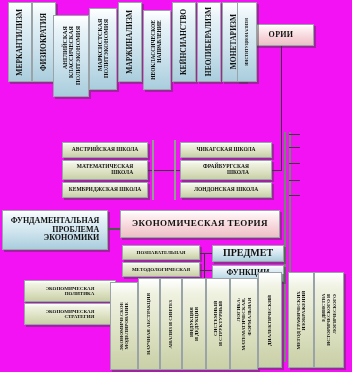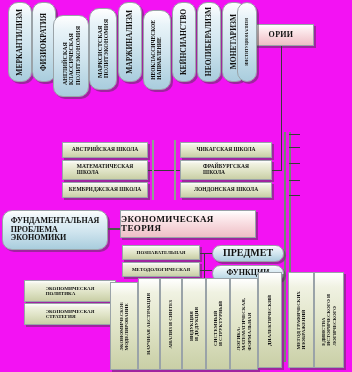--- a/index.html
+++ b/index.html
@@ -11,31 +11,30 @@
     position:relative;
   }
   #stage{position:absolute;left:0;top:0;width:352px;height:372px;}
 
   
   .box{
     position:absolute;
     box-sizing:border-box;
     border:1px solid #9aa3a8;
     display:flex;align-items:center;justify-content:center;
-    text-align:left;
+    text-align:right;
     color:#111;
     font-weight:bold;
     line-height:1.05;
     overflow:hidden;
     box-shadow:2px 2px 0 rgba(60,60,60,.45);
   }
   
   .blue{
     background:linear-gradient(to bottom,#ffffff 0%,#e8f3f8 18%,#cfe4ee 55%,#a9cddd 100%);
-    border-radius:10px;
   }
   
   .pink{
     background:linear-gradient(to bottom,#ffffff 0%,#fdeef0 20%,#f6d5da 60%,#eebfc6 100%);
   }
   
   .olive{
     background:linear-gradient(to bottom,#ffffff 0%,#f0f2e2 15%,#dfe3c6 55%,#c9cfa6 100%);
   }
   
@@ -144,21 +143,21 @@
   <div class="line h" style="left:289px;top:195px;width:11px;"></div>
 
   <div class="box blue horiz" style="left:2px;top:210px;width:106px;height:40px;font-size:8px;">
     <span class="txt">ФУНДАМЕНТАЛЬНАЯ
 ПРОБЛЕМА
 ЭКОНОМИКИ</span>
   </div>
 
   <div class="conn h" style="left:108px;top:228px;width:14px;background:#4b5a4b;"></div>
 
-  <div class="box pink horiz" style="left:120px;top:210px;width:136px;height:28px;font-size:9px;letter-spacing:.4px;">
+  <div class="box pink horiz" style="left:120px;top:210px;width:160px;height:28px;font-size:9px;letter-spacing:.4px;">
     <span class="txt">ЭКОНОМИЧЕСКАЯ ТЕОРИЯ</span>
   </div>
 
   <div class="box blue horiz" style="left:212px;top:245px;width:72px;height:17px;font-size:10px;">
     <span class="txt">ПРЕДМЕТ</span>
   </div>
   <div class="box blue horiz" style="left:212px;top:265px;width:72px;height:17px;font-size:8px;">
     <span class="txt">ФУНКЦИИ</span>
   </div>
 

